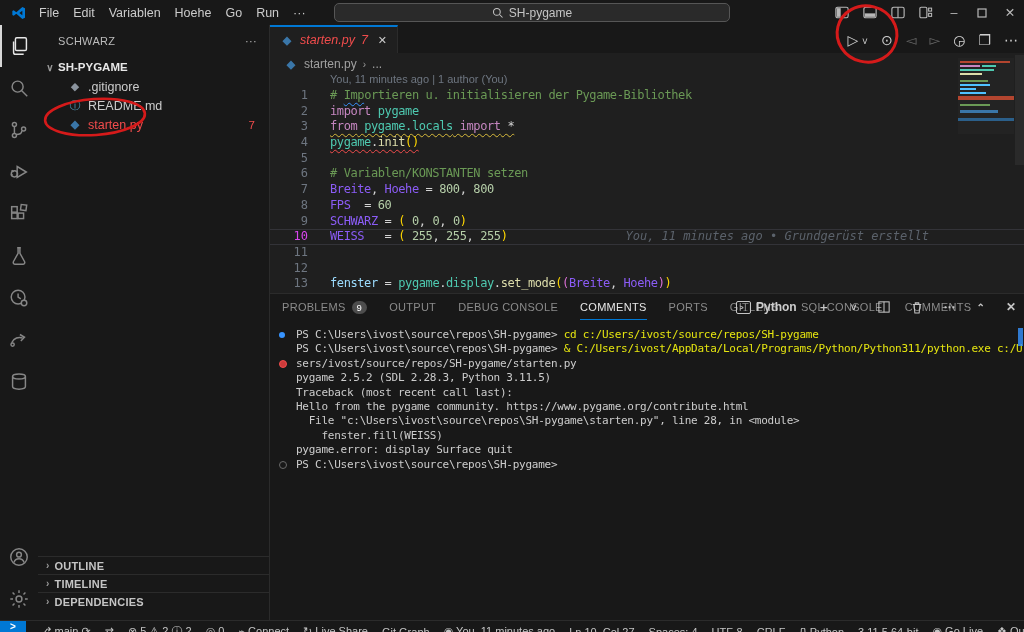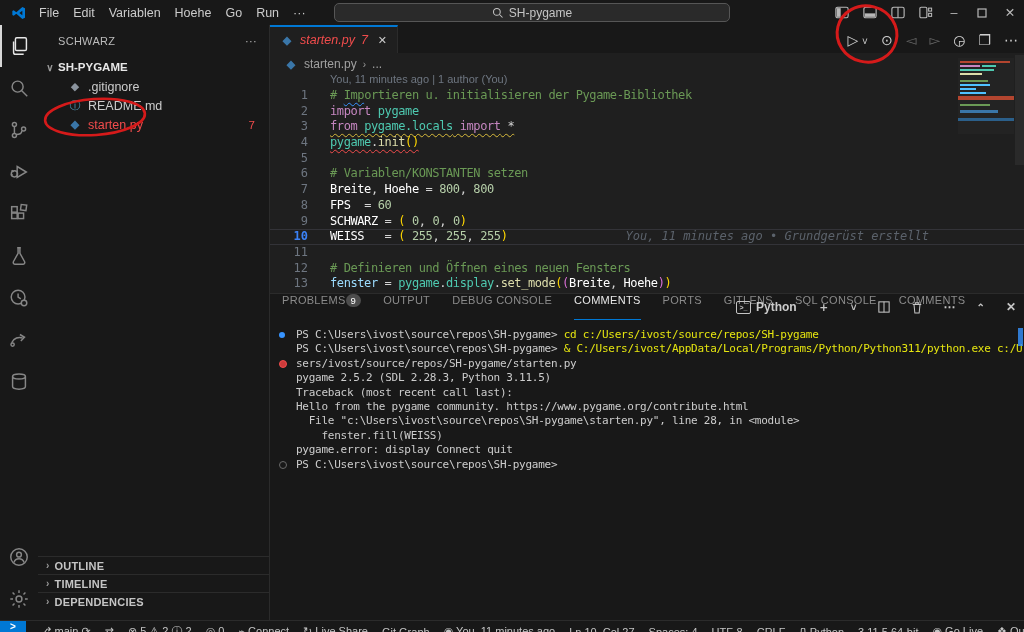--- a/index.html
+++ b/index.html
@@ -51,38 +51,38 @@
     color:#cfcfcf;font-size:14px;}
   #editor-toolbar .dim{color:#6b6b6b;}
   #breadcrumb{position:absolute;left:14px;top:30px;height:18px;display:flex;align-items:center;gap:6px;
     color:#a0a0a0;font-size:12px;}
   #file-blame{position:absolute;left:60px;top:48px;height:15px;color:#6e7681;font-size:11px;}
   #code{position:absolute;left:0;top:63px;width:754px;font-family:"DejaVu Sans Mono",monospace;
     font-size:12px;letter-spacing:-0.4px;}
   .code-line{display:flex;height:15.7px;line-height:15.7px;white-space:pre;}
   .code-line.cur{border-top:1px solid #333338;border-bottom:1px solid #333338;height:15.7px;line-height:13.7px;}
   .ln{width:38px;text-align:right;color:#6e7681;flex:0 0 38px;letter-spacing:0;}
-  .cur .ln{color:#3b82f6;font-weight:bold;}
+  .cur .ln{color:#d946ef;}
   .lc{padding-left:22px;}
   .comment{color:#6A9955;}.kw{color:#C586C0;}.mod{color:#4EC9B0;}.fn{color:#DCDCAA;}
-  .var{color:#9CDCFE;}.const{color:#ffffff;}.num{color:#B5CEA8;}.pun{color:#D4D4D4;}
+  .var{color:#9CDCFE;}.const{color:#8b5cf6;}.num{color:#B5CEA8;}.pun{color:#D4D4D4;}
   .b1{color:#FFD700;}.b2{color:#DA70D6;}
   .sq-y{text-decoration:underline wavy #d7ba3d 1px;text-underline-offset:3px;}
   .sq-r{text-decoration:underline wavy #f14c4c 1px;text-underline-offset:3px;}
   .sq-b{text-decoration:underline wavy #3794ff 1px;text-underline-offset:3px;text-align:center;}
   .inline-blame{color:#5b626b;font-style:italic;margin-left:118px;letter-spacing:0;}
   
   #minimap{position:absolute;right:10px;top:33px;width:56px;height:76px;background:#232323;}
   #minimap div{position:absolute;height:2px;}
   #scrollbar-editor{position:absolute;right:0;top:30px;width:9px;height:110px;background:#333333;opacity:.55;}
   
   #panel{position:absolute;left:270px;top:293px;width:754px;height:327px;background:#181818;border-top:1px solid #2b2b2b;}
   #panel-tabs{display:flex;align-items:center;height:26px;padding-left:12px;gap:22px;font-size:11px;
     color:#8b8b8b;letter-spacing:.3px;}
-  .panel-tab{display:flex;align-items:flex-start;height:26px;}
+  .panel-tab{display:flex;align-items:center;gap:6px;height:26px;}
   .panel-tab.active{color:#e7e7e7;border-bottom:1px solid #0078d4;}
   .tab-badge{background:#4d4d4d;color:#ffffff;border-radius:9px;font-size:9.5px;padding:1px 5px;}
   #panel-right{position:absolute;right:8px;top:0;height:26px;display:flex;align-items:center;gap:21px;
     color:#c5c5c5;font-size:12px;font-weight:bold;}
   #shell-chip{display:flex;align-items:center;gap:5px;font-size:12px;color:#cccccc;}
   #term-glyph{width:15px;height:13px;border:1px solid #c5c5c5;border-radius:2px;font-size:7px;line-height:11px;
     text-align:center;color:#c5c5c5;}
   #terminal{position:absolute;left:0;top:34px;width:742px;font-family:"DejaVu Sans Mono",monospace;
     font-size:11px;letter-spacing:-0.25px;color:#cccccc;}
   .term-line{position:relative;height:14.4px;line-height:14.4px;white-space:pre;padding-left:26px;}
@@ -314,21 +314,21 @@
       <div class="code-line"><span class="ln">2</span><span class="lc"><span class="kw">import</span><span class="pun"> </span><span class="mod">pygame</span></span></div>
       <div class="code-line"><span class="ln">3</span><span class="lc sq-y"><span class="kw">from</span><span class="pun"> </span><span class="mod">pygame.locals</span><span class="pun"> </span><span class="kw">import</span><span class="pun"> *</span></span></div>
       <div class="code-line"><span class="ln">4</span><span class="lc sq-r"><span class="mod">pygame</span><span class="pun">.</span><span class="fn">init</span><span class="b1">()</span></span></div>
       <div class="code-line"><span class="ln">5</span><span class="lc"></span></div>
       <div class="code-line"><span class="ln">6</span><span class="lc"><span class="comment"># Variablen/KONSTANTEN setzen</span></span></div>
       <div class="code-line"><span class="ln">7</span><span class="lc"><span class="const">Breite</span><span class="pun">, </span><span class="const">Hoehe</span><span class="pun"> = </span><span class="num">800</span><span class="pun">, </span><span class="num">800</span></span></div>
       <div class="code-line"><span class="ln">8</span><span class="lc"><span class="const">FPS</span><span class="pun">  = </span><span class="num">60</span></span></div>
       <div class="code-line"><span class="ln">9</span><span class="lc"><span class="const">SCHWARZ</span><span class="pun"> = </span><span class="b1">( </span><span class="num">0</span><span class="pun">, </span><span class="num">0</span><span class="pun">, </span><span class="num">0</span><span class="b1">)</span></span></div>
       <div class="code-line cur"><span class="ln">10</span><span class="lc"><span class="const">WEISS</span><span class="pun">   = </span><span class="b1">( </span><span class="num">255</span><span class="pun">, </span><span class="num">255</span><span class="pun">, </span><span class="num">255</span><span class="b1">)</span></span><span class="inline-blame">You, 11 minutes ago • Grundgerüst erstellt</span></div>
       <div class="code-line"><span class="ln">11</span><span class="lc"></span></div>
-      <div class="code-line"><span class="ln">12</span><span class="lc"><span class="comment"># Definieren und Öffnen eines neuen Fensters</span></span></div>
+      <div class="code-line"><span class="ln">12</span></div>
       <div class="code-line"><span class="ln">13</span><span class="lc"><span class="var">fenster</span><span class="pun"> = </span><span class="mod">pygame</span><span class="pun">.</span><span class="mod">display</span><span class="pun">.</span><span class="fn">set_mode</span><span class="b1">(</span><span class="b2">(</span><span class="const">Breite</span><span class="pun">, </span><span class="const">Hoehe</span><span class="b2">)</span><span class="b1">)</span></span></div>
     </div>
   <div id="minimap">
     <div style="left:2px;top:3px;width:50px;background:#b3452f"></div>
     <div style="left:2px;top:7px;width:20px;background:#c586c0"></div>
       <div style="left:24px;top:7px;width:14px;background:#4ec9b0"></div>
     <div style="left:2px;top:11px;width:34px;background:#4ec9b0"></div>
     <div style="left:2px;top:15px;width:22px;background:#dcdcaa"></div>
     <div style="left:2px;top:22px;width:28px;background:#6a9955"></div>
     <div style="left:2px;top:26px;width:30px;background:#4fc1ff"></div>
@@ -394,21 +394,21 @@
   </div>
   <div id="terminal">
       <div class="term-line"><span class="term-dec dec-cmd"></span><span>PS C:\Users\ivost\source\repos\SH-pygame&gt; </span><span class="t-cmd">cd c:/Users/ivost/source/repos/SH-pygame</span></div>
       <div class="term-line"><span>PS C:\Users\ivost\source\repos\SH-pygame&gt; </span><span class="t-cmd">&amp; C:/Users/ivost/AppData/Local/Programs/Python/Python311/python.exe c:/U</span></div>
       <div class="term-line"><span class="term-dec dec-err"></span><span>sers/ivost/source/repos/SH-pygame/starten.py</span></div>
       <div class="term-line"><span>pygame 2.5.2 (SDL 2.28.3, Python 3.11.5)</span></div>
       <div class="term-line"><span>Traceback (most recent call last):</span></div>
       <div class="term-line"><span>Hello from the pygame community. https://www.pygame.org/contribute.html</span></div>
       <div class="term-line"><span>  File "c:\Users\ivost\source\repos\SH-pygame\starten.py", line 28, in &lt;module&gt;</span></div>
       <div class="term-line"><span>    fenster.fill(WEISS)</span></div>
-      <div class="term-line"><span>pygame.error: display Connect quit</span></div>
+      <div class="term-line"><span>pygame.error: display Surface quit</span></div>
       <div class="term-line"><span class="term-dec dec-prompt"></span><span>PS C:\Users\ivost\source\repos\SH-pygame&gt;</span></div>
     </div>
   <div id="term-scroll"></div>
 </div>
 
 <div id="statusbar">
   <div id="remote">&gt;&lt;</div>
   <div id="sb-left" style="display:flex;align-items:center">
       <span class="sb-item">⎇ main ⟳</span>
       <span class="sb-item">⇄</span>

